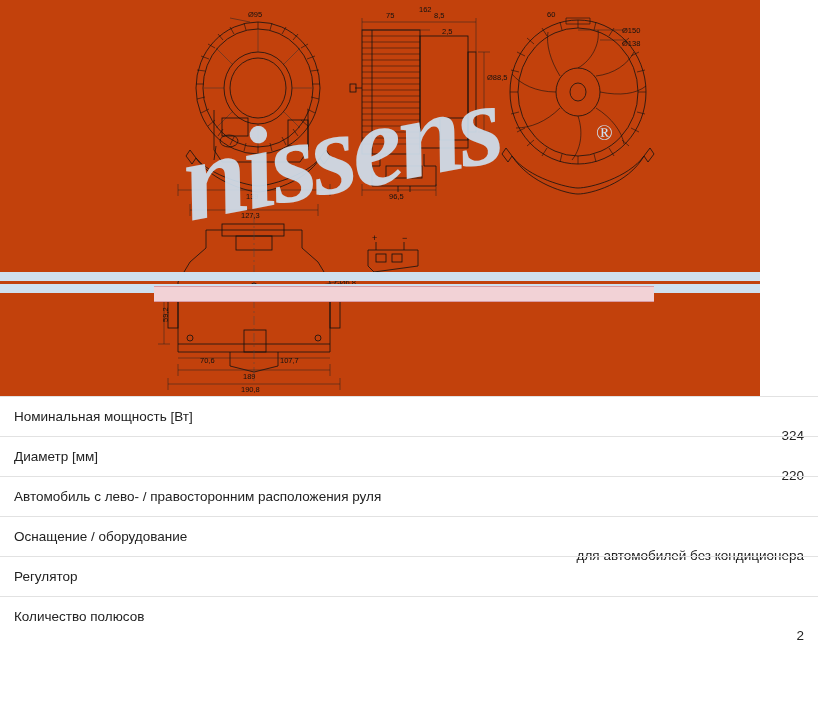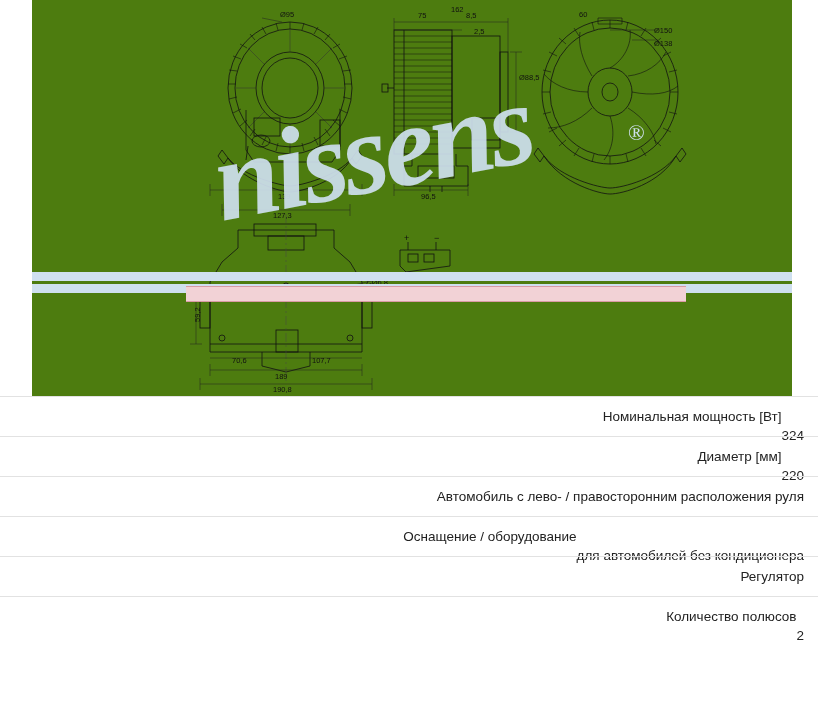--- a/index.html
+++ b/index.html
@@ -19,22 +19,21 @@
     width: 818px;
     height: 720px;
   }
 
   
   .drawing {
     position: relative;
     width: 760px;
     height: 396px;
     overflow: hidden;
-    background: #4d7c0f;
-    margin-left: 32px;
+    background: #c2410c;
   }
   .drawing svg {
     position: absolute;
     left: 0;
     top: 0;
   }
   .watermark {
     position: absolute;
     left: 0;
     top: 96px;
@@ -89,21 +88,21 @@
   .specs {
     position: absolute;
     left: 0;
     top: 396px;
     width: 818px;
   }
   .spec-row {
     position: relative;
     display: flex;
     align-items: center;
-    justify-content: flex-end;
+    justify-content: space-between;
     height: 40px;
     padding: 8px 14px;
     border-top: 1px solid #e2e2e2;
     box-sizing: border-box;
   }
   .spec-row:first-child { border-top: 1px solid #e2e2e2; }
   .spec-label {
     font-size: 13.5px;
     color: #222;
     white-space: nowrap;

